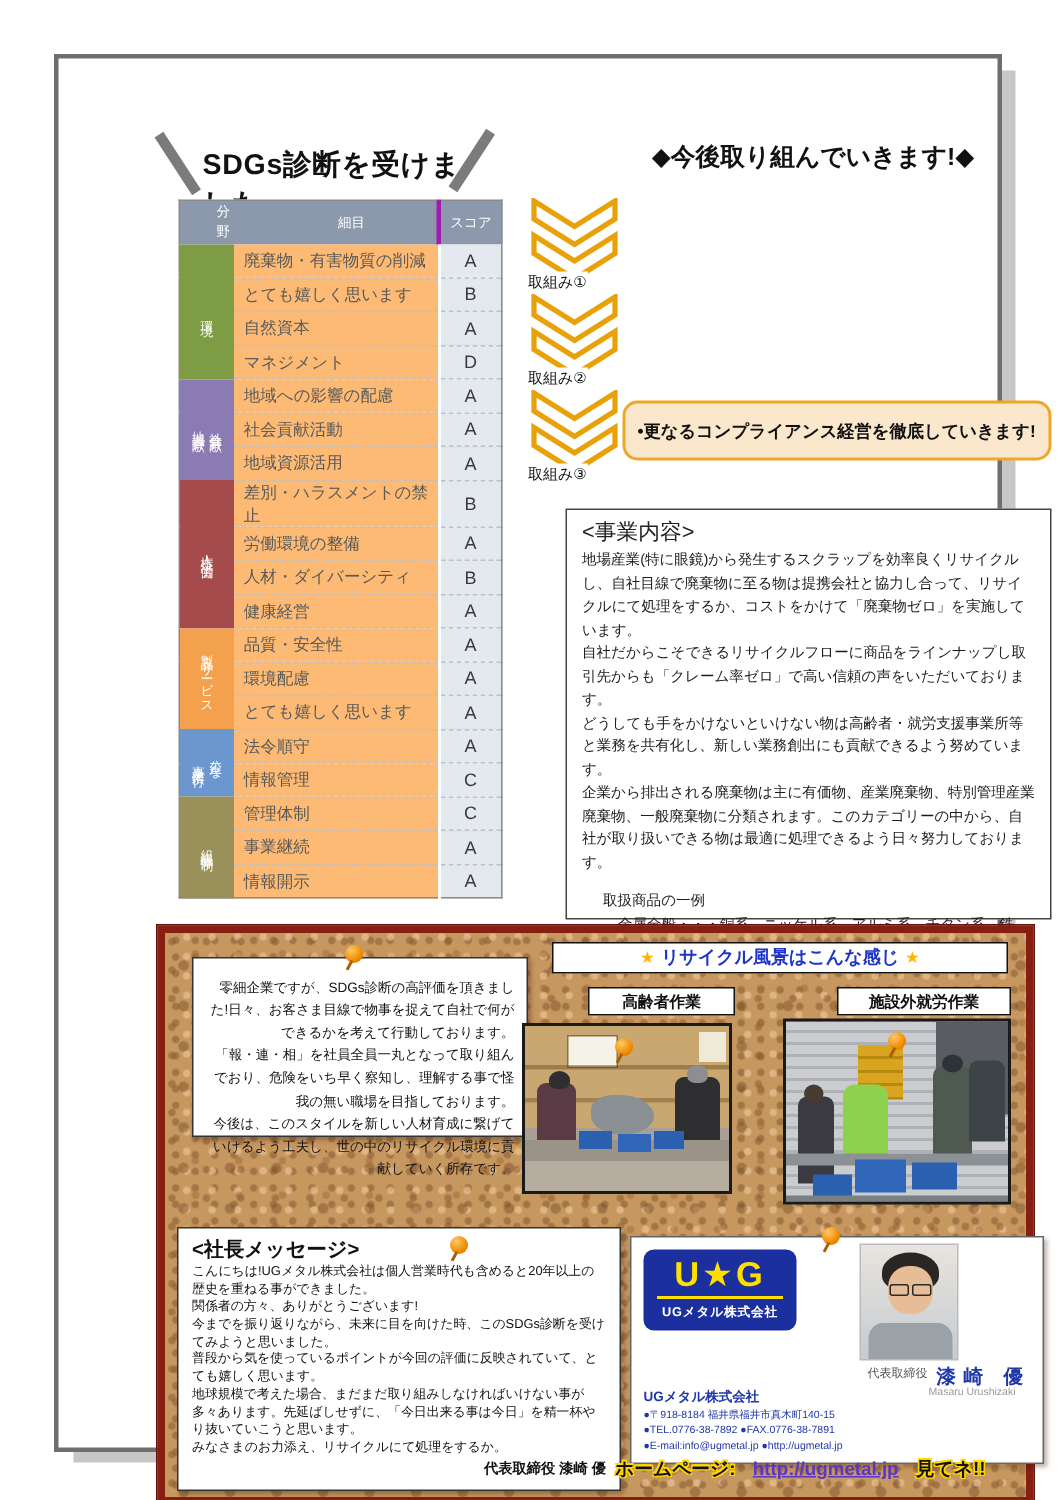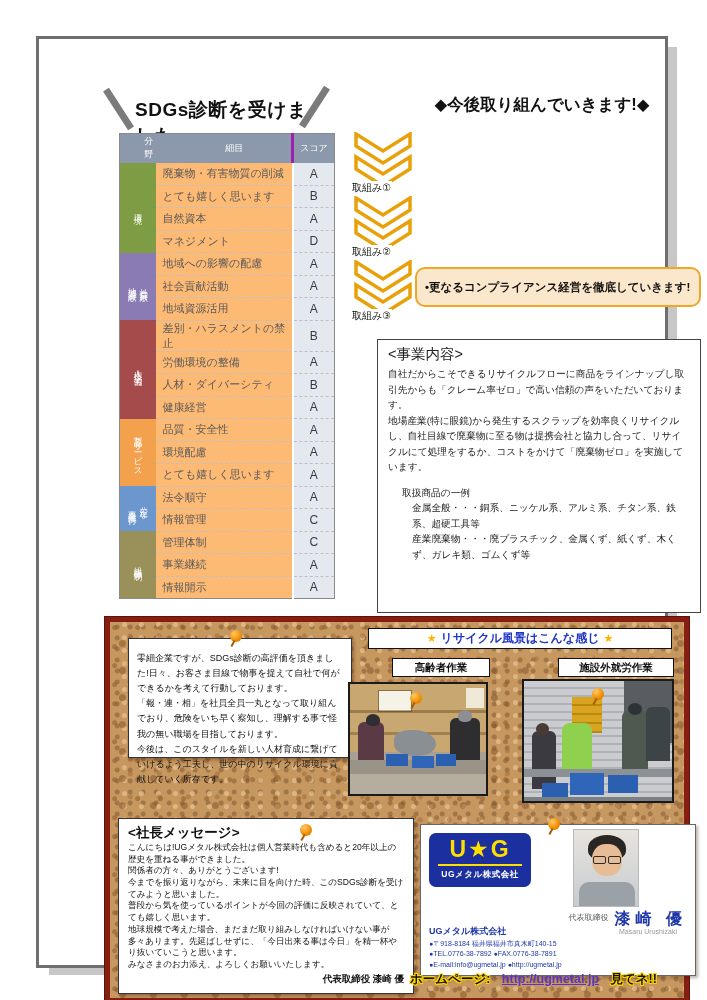--- a/index.html
+++ b/index.html
@@ -61,21 +61,21 @@
       radial-gradient(circle at 40% 80%, rgba(120,75,35,.45) 3px, transparent 4px),
       radial-gradient(circle at 85% 20%, rgba(232,195,145,.7) 2px, transparent 3px),
       radial-gradient(circle at 55% 45%, rgba(90,55,25,.35) 2px, transparent 3px);
     background-size:23px 19px, 29px 23px, 31px 27px, 17px 13px, 13px 11px;
   }
   .pin { position:absolute; width:12px; height:12px; border-radius:50%; z-index:5;
          background:radial-gradient(circle at 35% 30%, #ffc966, #f08c00 60%, #c86e00); }
   .pin::after { content:""; position:absolute; left:2px; top:10px; width:2px; height:7px; background:#a85e00; transform:rotate(28deg); }
 
   .white-note { position:absolute; background:#fff; border:1px solid #333; box-shadow:2px 2px 3px rgba(60,30,10,.35); }
-  .note1 { left:18px; top:16px; width:224px; height:120px; padding:12px 8px 6px; }
+  .note1 { left:18px; top:16px; width:224px; height:120px; padding:12px 8px 6px;text-align:right; }
   .note-text { font-size:9px; line-height:1.68; color:#111; white-space:pre-line; font-weight:500; }
 
   .gallery-banner { left:258px; top:6px; width:304px; height:21px; background:#fff; border:1.5px solid #111;
                     display:flex; align-items:center; justify-content:center; gap:4px; font-weight:bold; font-size:12px; }
   .gallery-banner .star { color:#ffb400; font-size:11px; }
   .gallery-banner .g-title { color:#1f35c8; }
   .photo-label { position:absolute; background:#fff; border:1.5px solid #111; height:19px; display:flex; align-items:center;
                  justify-content:center; font-size:10.5px; font-weight:bold; color:#111; }
   .plabel1 { left:282px; top:36px; width:98px; } .plabel2 { left:448px; top:36px; width:116px; }
 
@@ -92,21 +92,21 @@
 
   .card { left:310px; top:202px; width:276px; height:152px; background:#fff; border:1px solid #666;
           box-shadow:2px 2px 3px rgba(60,30,10,.35); position:absolute; }
   .logo { position:absolute; left:8px; top:8px; width:102px; height:54px; background:#1c2f9e; border-radius:7px; padding-top:1px; }
   .logo-main { text-align:center; color:#ffdf00; font-size:23px; font-weight:bold; letter-spacing:2px; line-height:30px; }
   .logo-line { margin:0 9px; border-top:2px solid #ffdf00; }
   .logo-sub { text-align:center; color:#fff; font-size:8.5px; font-weight:bold; line-height:17px; letter-spacing:0.5px; }
   .portrait { position:absolute; left:152px; top:4px; width:66px; height:78px; background:linear-gradient(#e8e4de,#c6cbd0); border:1px solid #bbb; }
   .name-row { position:absolute; right:8px; top:84px; text-align:right; white-space:nowrap; }
   .role { font-size:8px; color:#555; margin-right:6px; vertical-align:4px; }
-  .name { font-size:16px; font-weight:bold; color:#2038a8; letter-spacing:5px; }
+  .name { font-size:13px; font-weight:bold; color:#2038a8; letter-spacing:5px; }
   .name-en { font-size:7px; color:#999; text-align:right; padding-right:10px; margin-top:-2px; }
   .card-info { position:absolute; left:8px; bottom:5px; color:#2038a8; font-size:7px; line-height:1.5; }
   .card-company { font-size:9px; font-weight:bold; }
 
   .homepage { position:absolute; left:300px; bottom:10px; white-space:nowrap; font-weight:bold; font-size:12.5px; }
   .hp-glow { color:#111;
     text-shadow:1px 1px 0 #ffd700,-1px -1px 0 #ffd700,1px -1px 0 #ffd700,-1px 1px 0 #ffd700,0 1px 0 #ffd700,0 -1px 0 #ffd700; }
   .hp-link { color:#5a35c8; text-decoration:underline; margin:0 8px; }
 </style>
 </head>
@@ -248,22 +248,24 @@
       <path d="M3,25 L30,42 L57,25 L57,37 L30,54 L3,37 Z" fill="#ffffff" stroke="#e9a10a" stroke-width="3.5"></path>
     </svg>
     <span class="chev-label">取組み③</span>
   </div>
   <div class="abs init-box f3" style="top:228px;">
     <span>•更なるコンプライアンス経営を徹底していきます!</span>
   </div>
 
   <div class="abs biz-box">
     <div class="biz-title">&lt;事業内容&gt;</div>
+    <div class="biz-p">地場産業(特に眼鏡)から発生するスクラップを効率良くリサイクルし、自社目線で廃棄物に至る物は提携会社と協力し合って、リサイクルにて処理をするか、コストをかけて「廃棄物ゼロ」を実施しています。</div>
     <div class="biz-p">自社だからこそできるリサイクルフローに商品をラインナップし取引先からも「クレーム率ゼロ」で高い信頼の声をいただいております。</div>
-    <div class="biz-p">地場産業(特に眼鏡)から発生するスクラップを効率良くリサイクルし、自社目線で廃棄物に至る物は提携会社と協力し合って、リサイクルにて処理をするか、コストをかけて「廃棄物ゼロ」を実施しています。</div>
+    <div class="biz-p">どうしても手をかけないといけない物は高齢者・就労支援事業所等と業務を共有化し、新しい業務創出にも貢献できるよう努めています。</div>
+    <div class="biz-p">企業から排出される廃棄物は主に有価物、産業廃棄物、特別管理産業廃棄物、一般廃棄物に分類されます。このカテゴリーの中から、自社が取り扱いできる物は最適に処理できるよう日々努力しております。</div>
     <div class="biz-examples">
       <div class="biz-p ex-title">取扱商品の一例</div>
       <div class="biz-p">金属全般・・・銅系、ニッケル系、アルミ系、チタン系、鉄系、超硬工具等</div>
       <div class="biz-p">産業廃棄物・・・廃プラスチック、金属くず、紙くず、木くず、ガレキ類、ゴムくず等</div>
     </div>
   </div>
 
   <div class="abs cork">
 
     <div class="white-note note1">
@@ -317,21 +319,21 @@
     </div>
     <div class="pin" style="left:482px; top:66px;"></div>
 
     <div class="white-note note2">
       <div class="pres-title">&lt;社長メッセージ&gt;</div>
       <div class="pres-text">こんにちは!UGメタル株式会社は個人営業時代も含めると20年以上の歴史を重ねる事ができました。
 関係者の方々、ありがとうございます!
 今までを振り返りながら、未来に目を向けた時、このSDGs診断を受けてみようと思いました。
 普段から気を使っているポイントが今回の評価に反映されていて、とても嬉しく思います。
 地球規模で考えた場合、まだまだ取り組みしなければいけない事が多々あります。先延ばしせずに、「今日出来る事は今日」を精一杯やり抜いていこうと思います。
-みなさまのお力添え、よろしくお願いいたします。</div>
+みなさまのお力添え、リサイクルにて処理をするか。</div>
       <div class="pres-sign">代表取締役 漆崎 優</div>
     </div>
     <div class="pin" style="left:190px; top:202px;"></div>
 
     <div class="card">
       <div class="logo">
         <div class="logo-main">U★G</div>
         <div class="logo-line"></div>
         <div class="logo-sub">UGメタル株式会社</div>
       </div>

